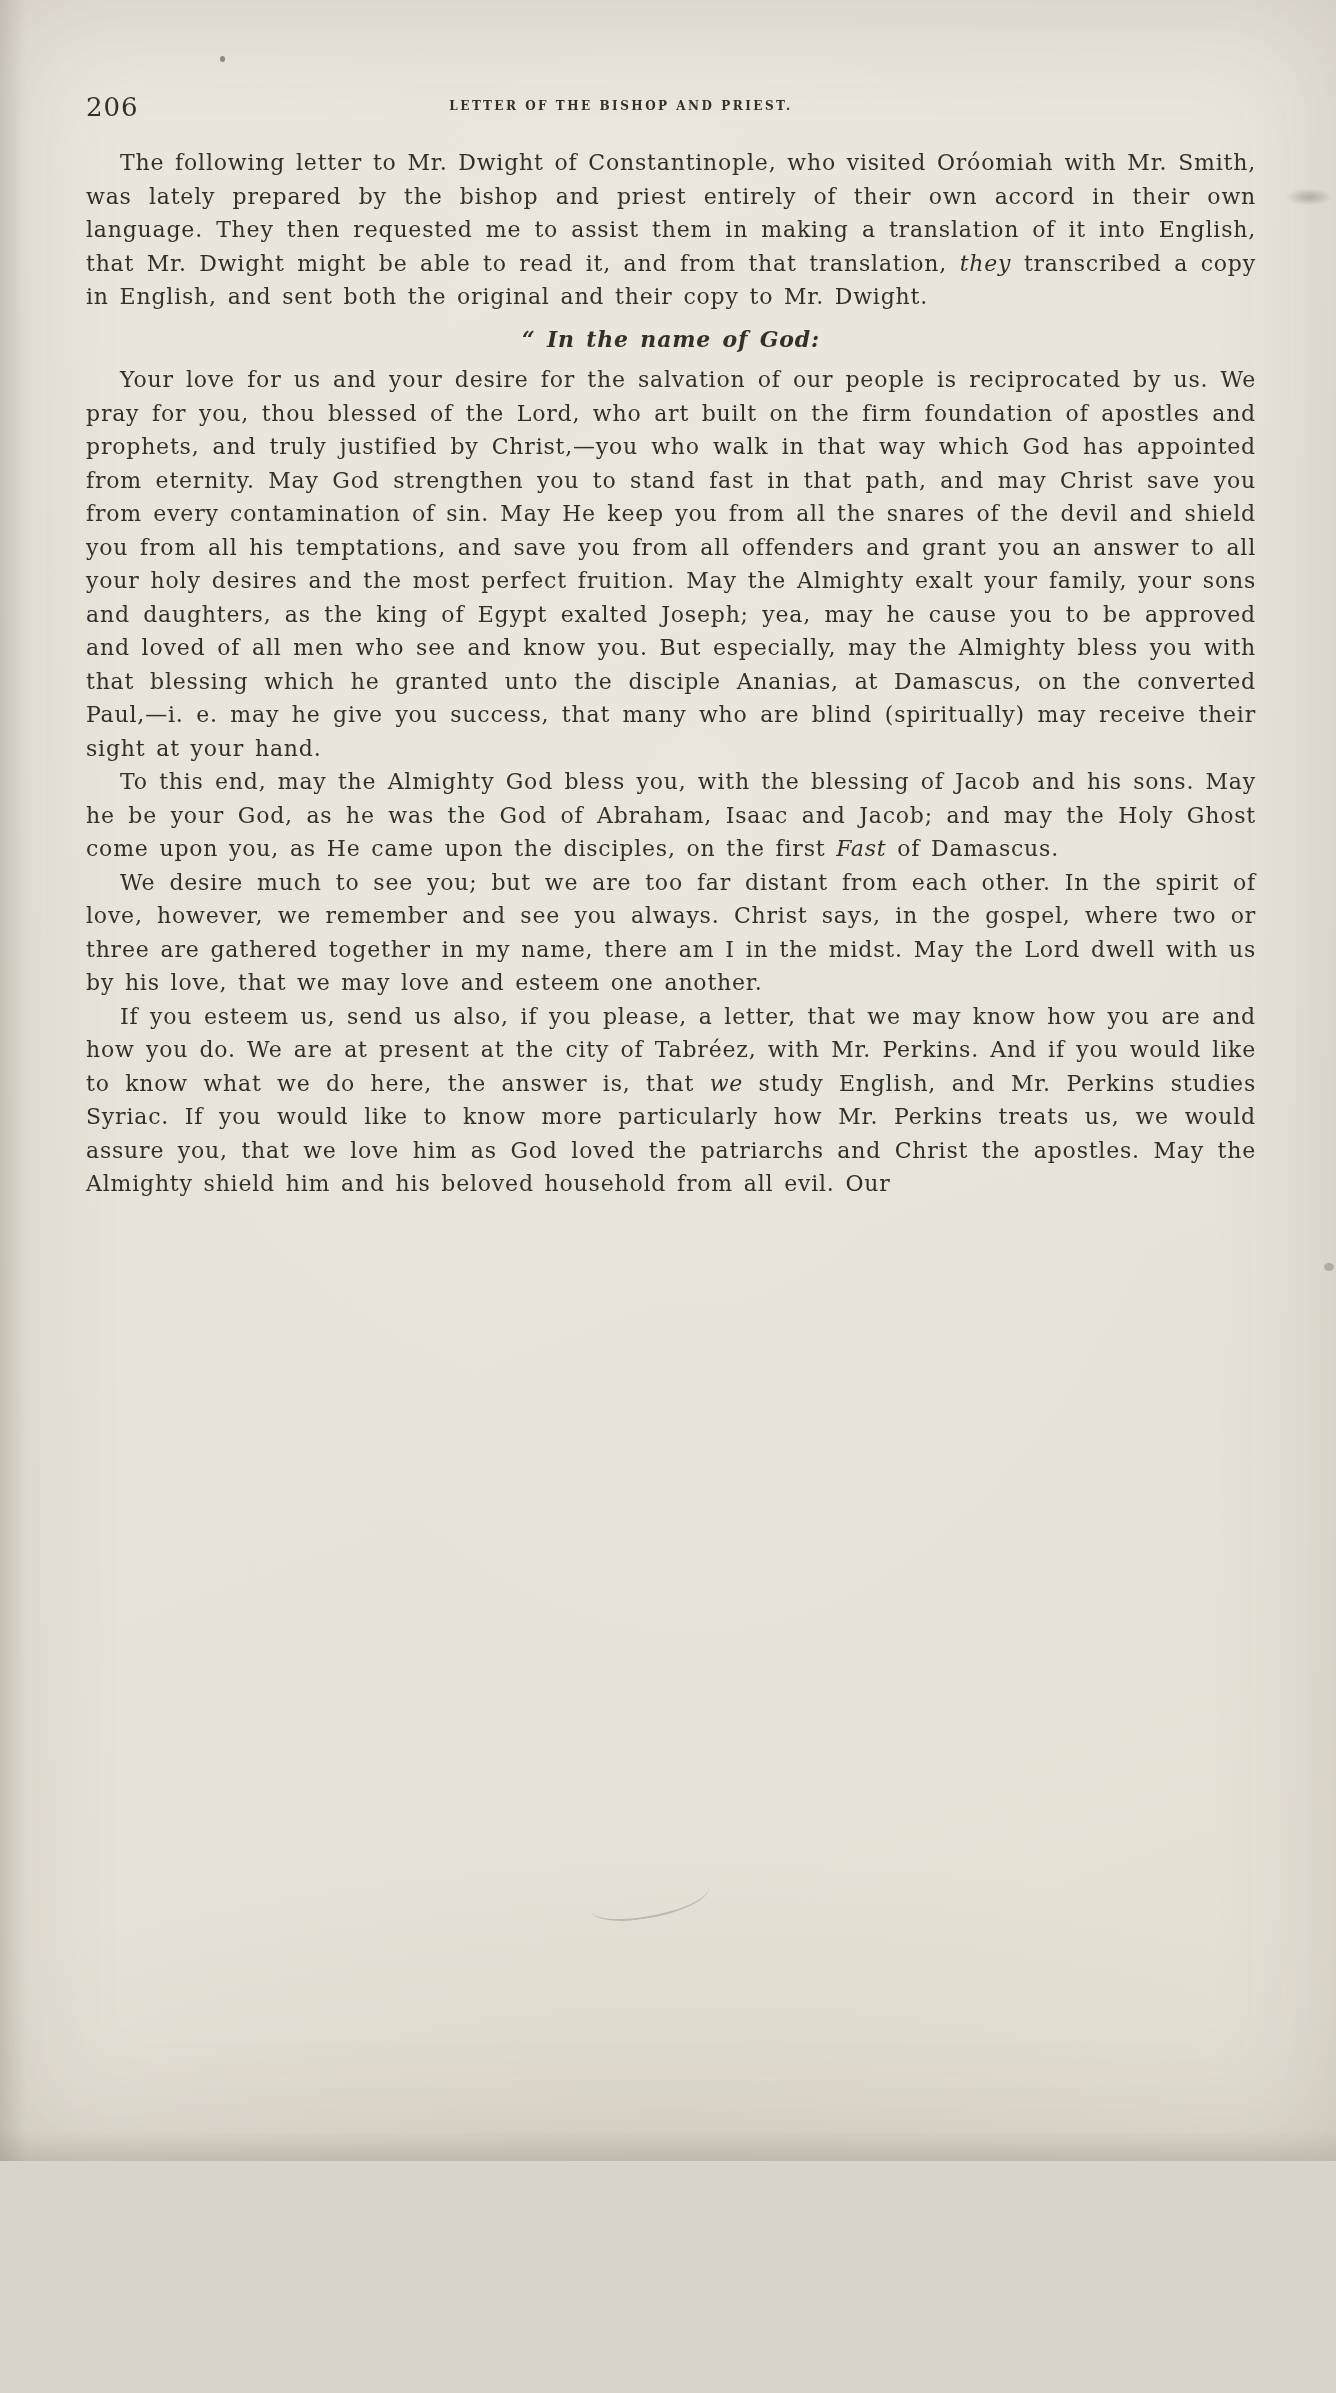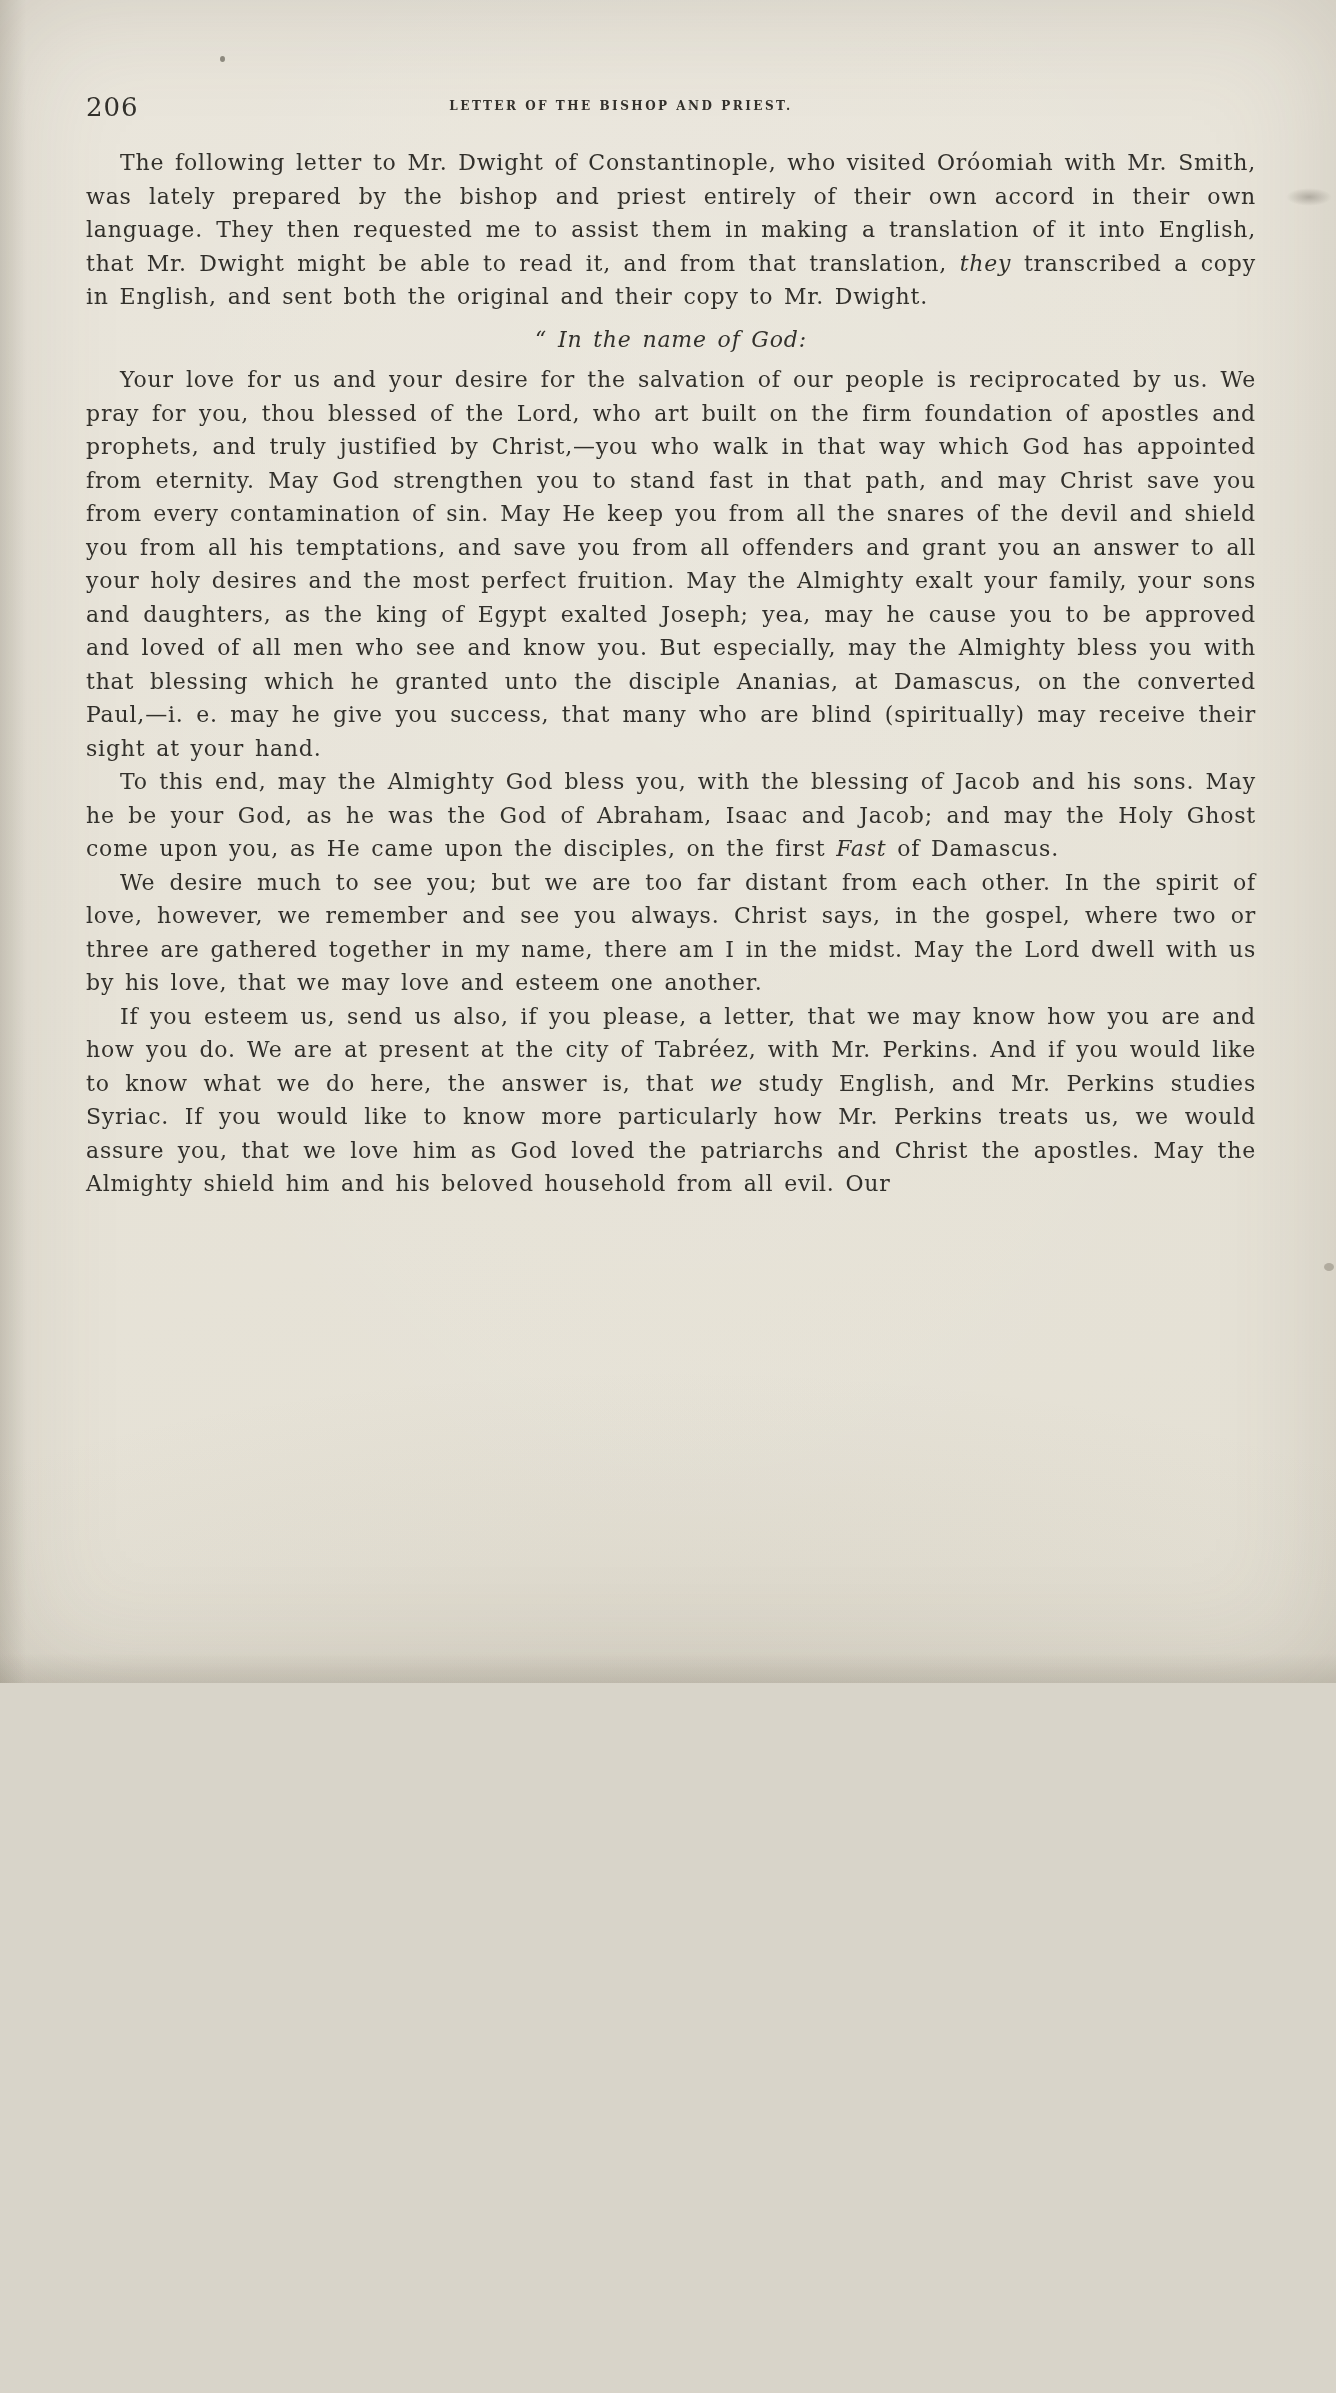--- a/index.html
+++ b/index.html
@@ -3,21 +3,21 @@
 <meta charset="utf-8">
 <style>
   html, body {
     margin: 0;
     padding: 0;
     background: #d8d4c9;
   }
   .page {
     position: relative;
     width: 1336px;
-    height: 1683px;
+    height: 2161px;
     margin: 0 auto;
     overflow: hidden;
     background:
       radial-gradient(ellipse 900px 1400px at 52% 38%, rgba(255,255,255,0.10), rgba(255,255,255,0) 70%),
       radial-gradient(ellipse 1400px 500px at 50% 102%, rgba(120,110,90,0.10), rgba(0,0,0,0) 70%),
       linear-gradient(160deg, #eae6dc 0%, #e7e3d8 45%, #e4e0d4 100%);
     box-shadow: inset 0 0 120px rgba(90,80,60,0.18);
     color: #32302b;
     font-family: "DejaVu Serif", "Liberation Serif", serif;
   }
@@ -62,20 +62,21 @@
     text-indent: 34px;
   }
   .text-block p.noindent {
     text-indent: 0;
   }
   .salutation {
     text-indent: 0 !important;
     text-align: center;
     font-style: italic;
     margin: 9px 0 7px 0 !important;
+    font-weight: bold;
   }
   em {
     font-style: italic;
   }
   
   .artifact {
     position: absolute;
     pointer-events: none;
   }
   .smudge-right {

